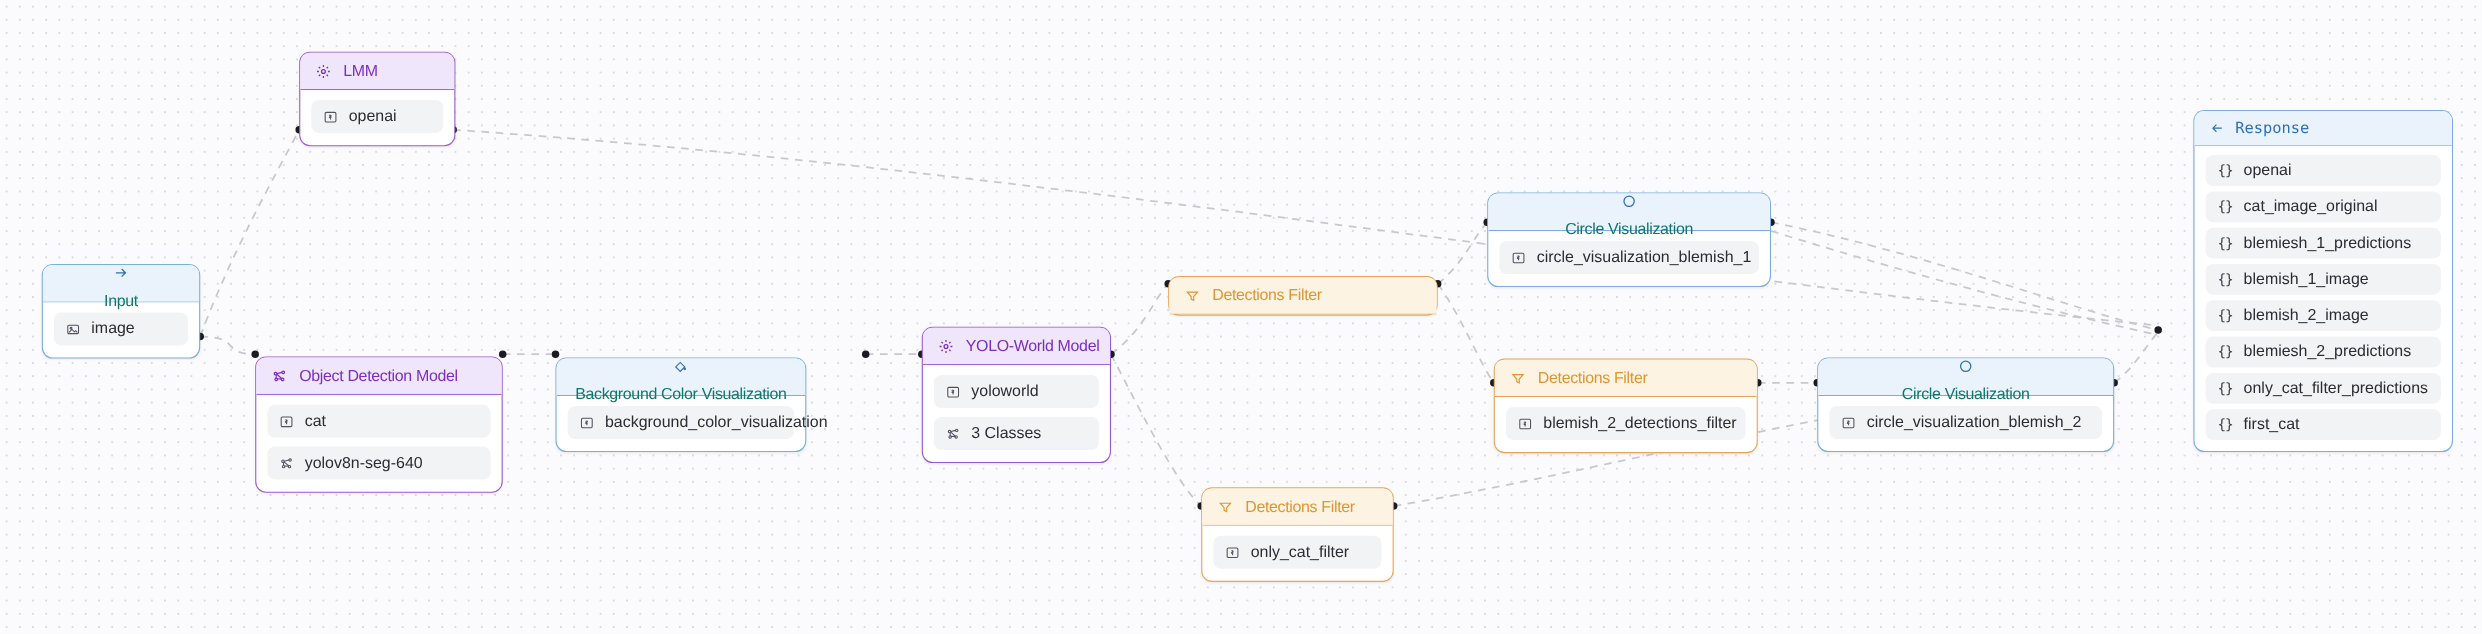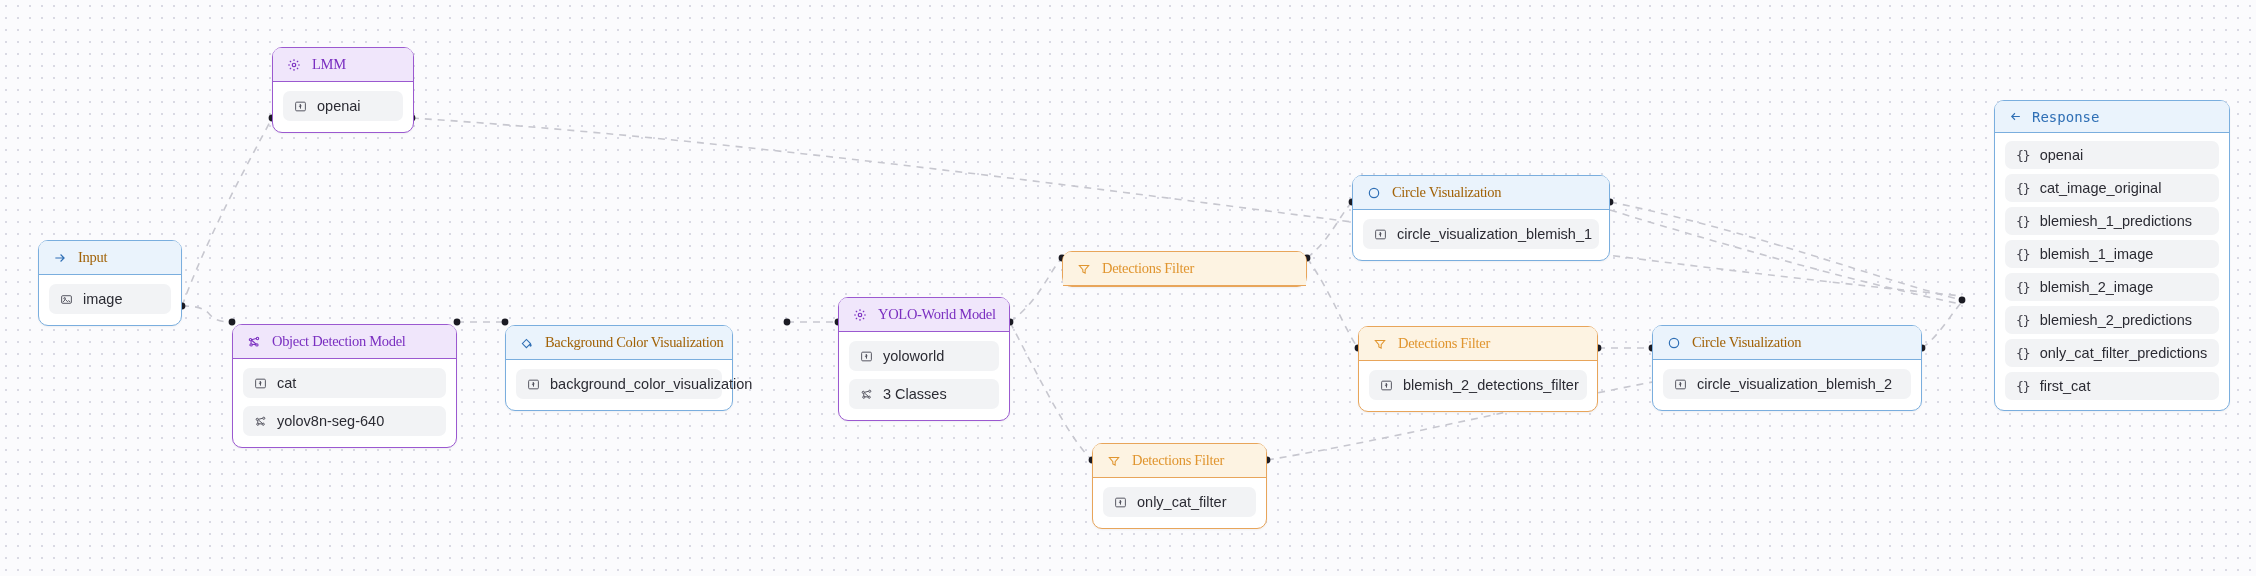--- a/index.html
+++ b/index.html
@@ -15,36 +15,36 @@
   svg.wires{position:absolute;left:0;top:0;width:2256px;height:576px;pointer-events:none;}
   .wire{fill:none;stroke:#c7c7cf;stroke-width:1.6;stroke-dasharray:7 6;}
   .port{fill:#1b1b23;}
 
   .node{position:absolute;border-radius:10px;background:#ffffff;box-sizing:border-box;
         border:1.6px solid #cfcfe0;box-shadow:0 1px 2px rgba(16,24,40,.05);}
   .node .hdr{
     display:flex;align-items:center;gap:11px;
     height:34px;padding:0 14px;box-sizing:border-box;
     border-radius:8px 8px 0 0;
-    font-family:Liberation Serif, serif;
+    font-family:Liberation Sans, sans-serif;
     font-size:14.5px;letter-spacing:-0.3px;white-space:nowrap;
   }
   .node .body{padding:9px 10px 11px 10px;display:flex;flex-direction:column;gap:8px;}
   .chip{
     display:flex;align-items:center;gap:10px;
     background:#f2f3f5;border-radius:7px;
     height:30px;padding:0 11px;box-sizing:border-box;
     font-size:14.5px;color:#2b2b33;white-space:nowrap;text-align:center;
   }
   .chip .ico{flex:0 0 auto;display:flex;align-items:center;}
   .hdr .ico{flex:0 0 auto;display:flex;align-items:center;}
 
   
   .v-blue{border-color:#7aaede;}
-  .v-blue .hdr{background:#eaf3fc;color:#a16207;border-bottom:1.6px solid #7aaede;}
+  .v-blue .hdr{background:#eaf3fc;color:#0f766e;border-bottom:1.6px solid #7aaede;flex-direction:column;}
   .v-purple{border-color:#9b59d0;}
   .v-purple .hdr{background:#f0e6fb;color:#7a2fc0;border-bottom:1.6px solid #9b59d0;}
   .v-orange{border-color:#e8a55a;}
   .v-orange .hdr{background:#fdf3e2;color:#e0952f;border-bottom:1.6px solid #e8a55a;}
 
   
   .panel{position:absolute;border-radius:10px;background:#fff;border:1.6px solid #7aaede;
          box-sizing:border-box;box-shadow:0 1px 2px rgba(16,24,40,.05);}
   .panel .hdr{display:flex;align-items:center;gap:10px;height:32px;padding:0 14px;box-sizing:border-box;
     background:#eaf3fc;color:#2f6fb5;border-bottom:1.6px solid #7aaede;border-radius:8px 8px 0 0;

